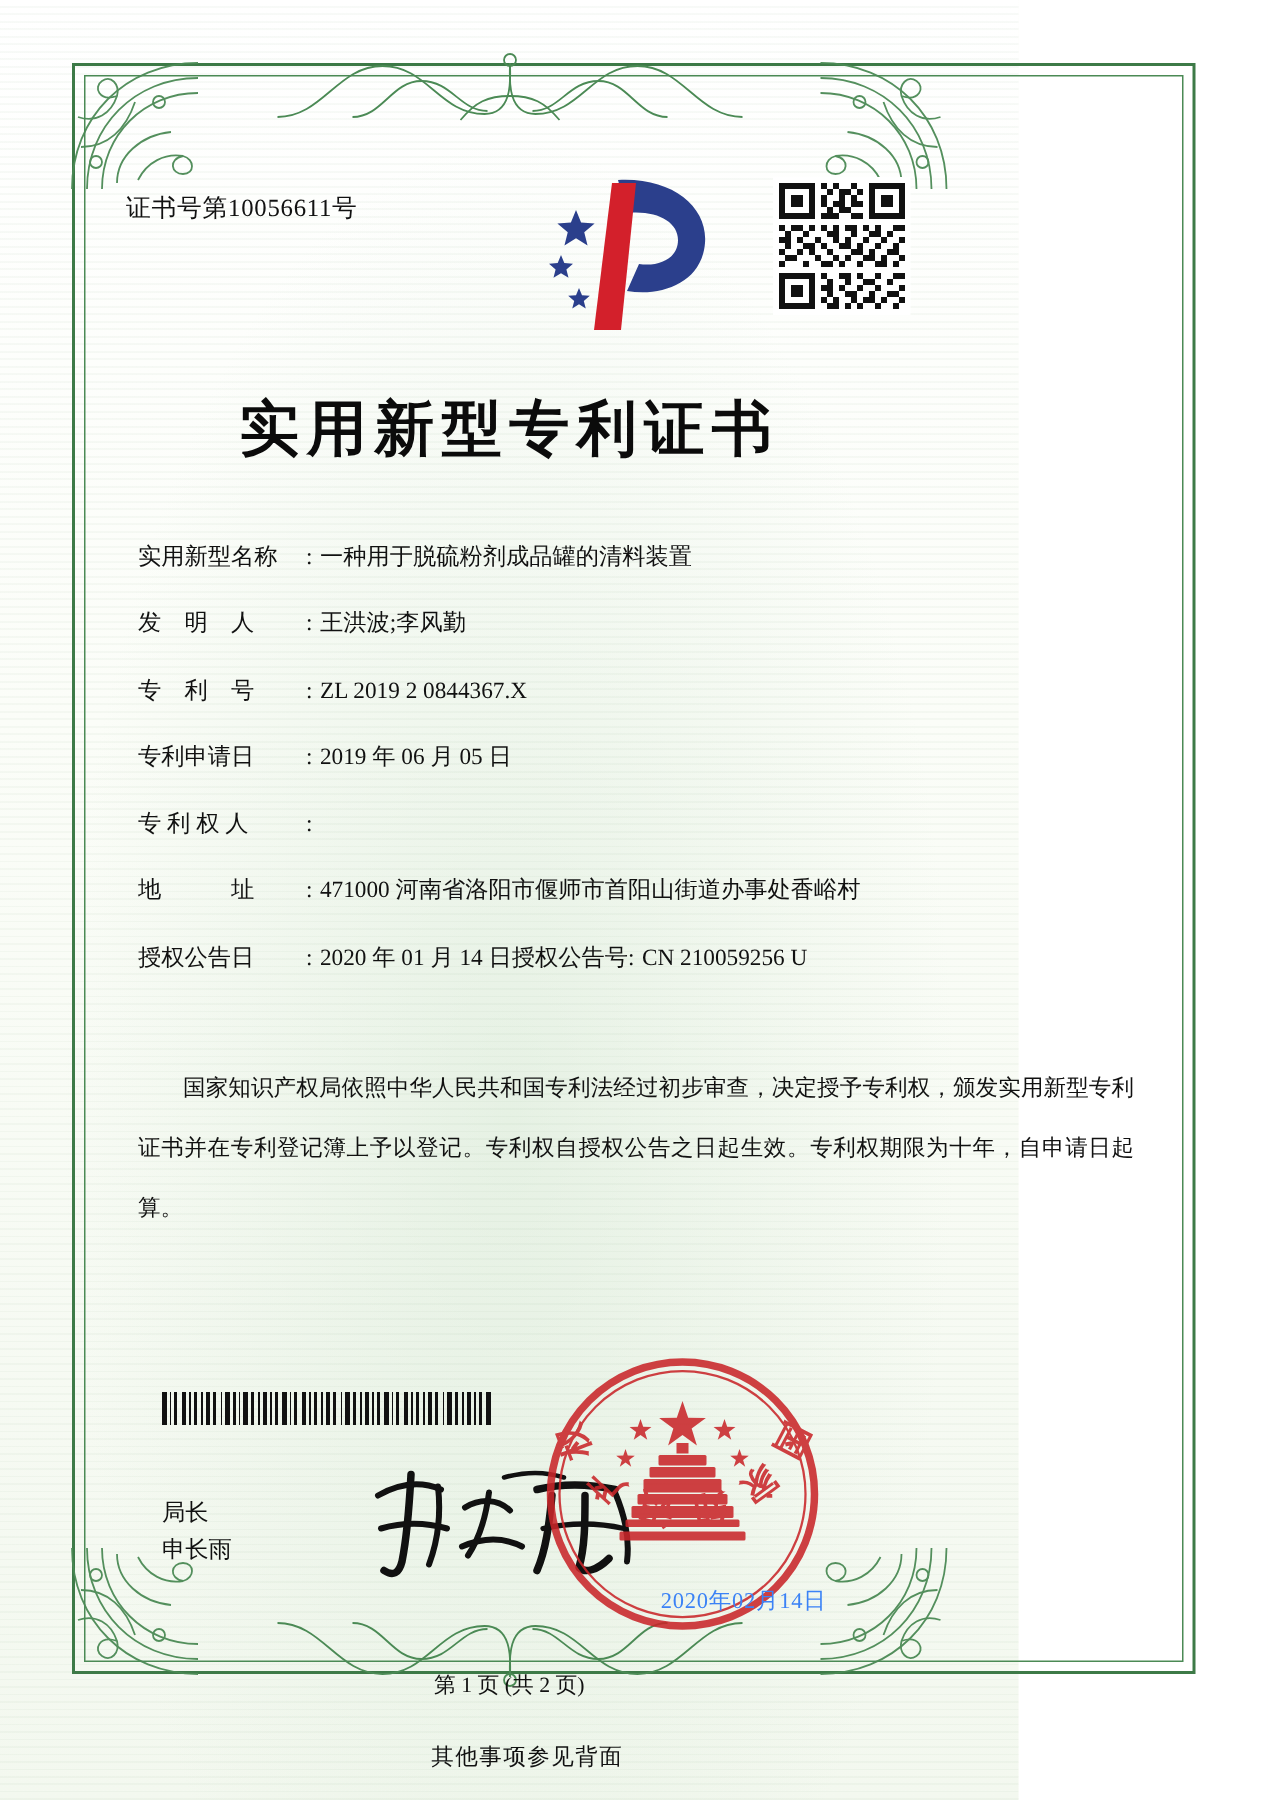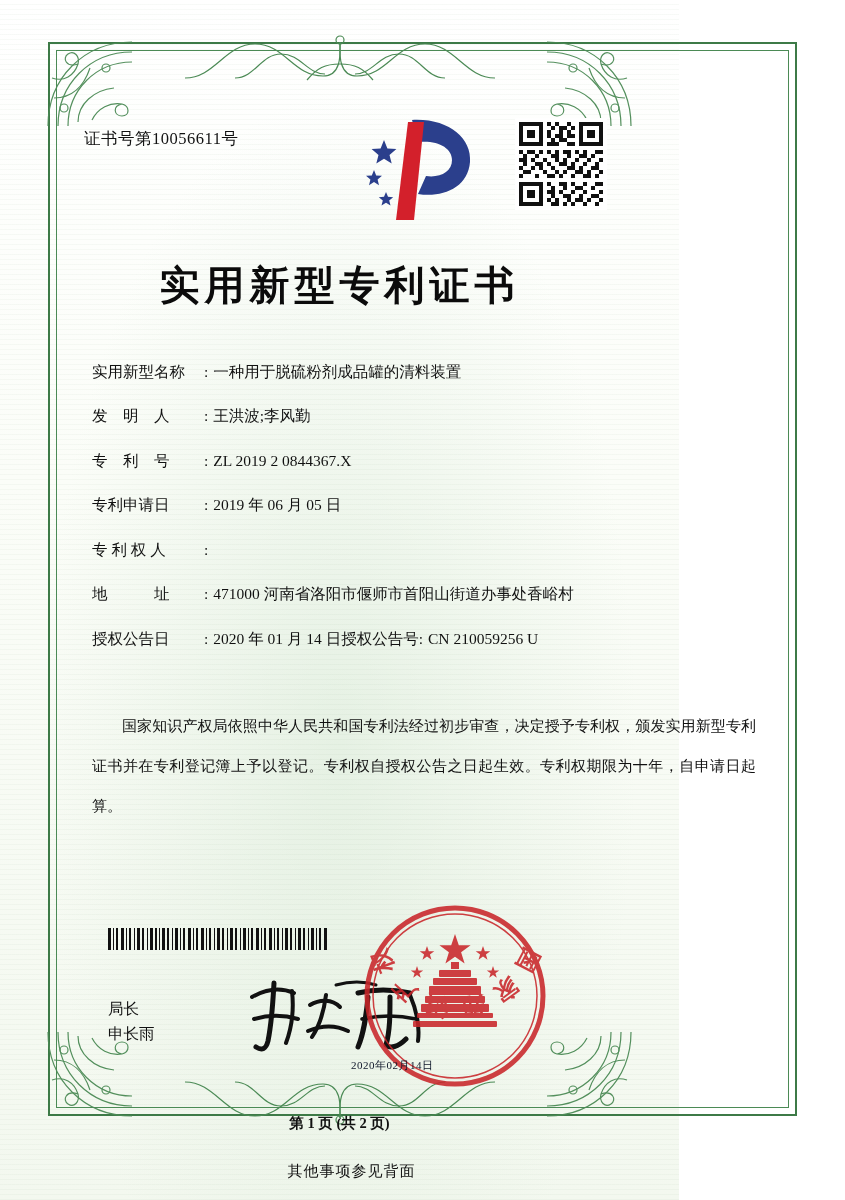--- a/index.html
+++ b/index.html
@@ -208,34 +208,33 @@
     right: 128px;
     top: 900px;
     width: 192px;
     height: 192px;
   }
   .seal-date {
     position: absolute;
     right: 128px;
     top: 1058px;
     width: 200px;
-    text-align: left;
-    font-size: 11px;
-    color: #0f172a;
+    text-align: right;
+    font-size: 15px;
+    color: #3b82f6;
     letter-spacing: 0.5px;
   }
 
   .page-no {
     position: absolute;
     left: 0; right: 0;
     top: 1114px;
     text-align: center;
     font-size: 14.5px;
     color: #111;
-    font-weight: bold;
   }
   .footer-note {
     position: absolute;
     left: 0; right: 0;
     top: 1162px;
     text-align: center;
     font-size: 15px;
     color: #111;
     letter-spacing: 1px;
     padding-left: 24px;

